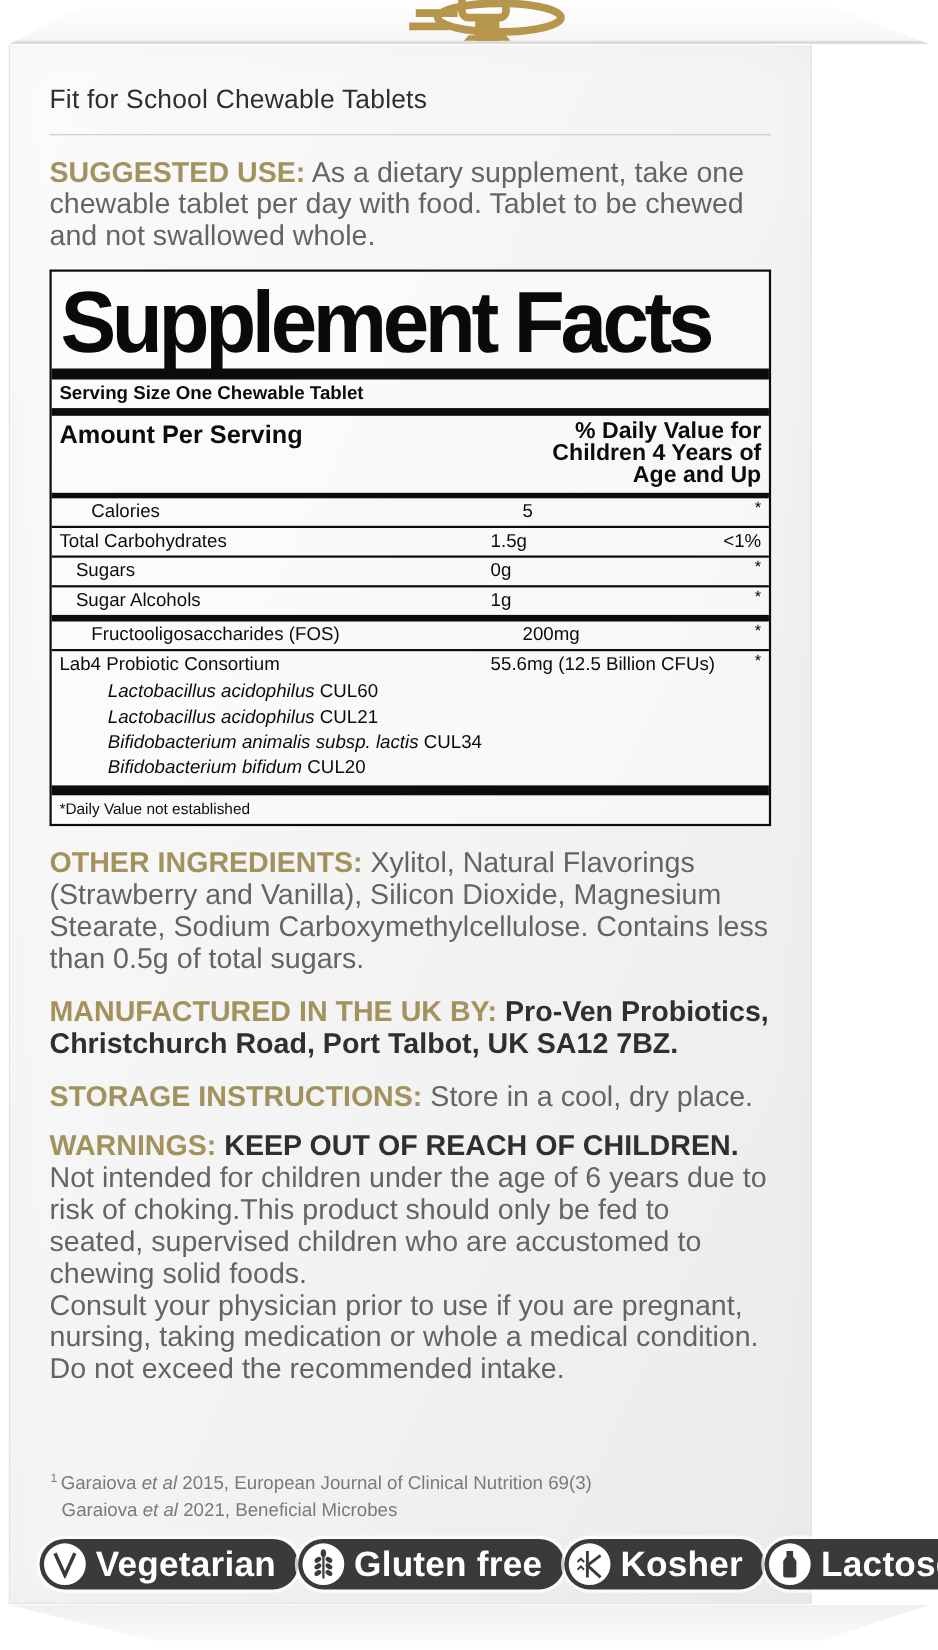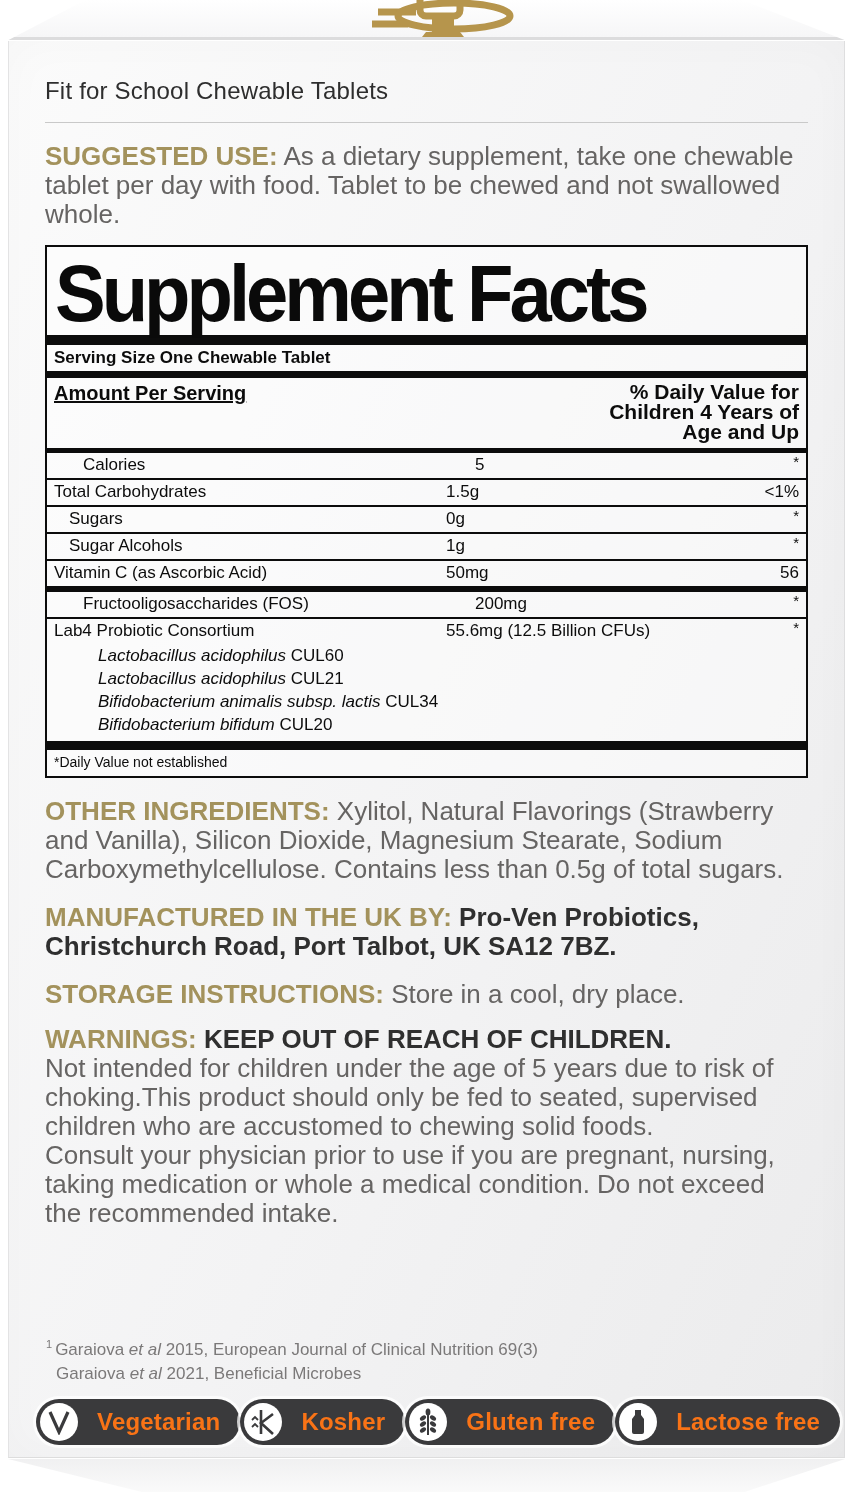--- a/index.html
+++ b/index.html
@@ -7,21 +7,21 @@
   .stage { position:relative; width:853px; height:1500px; background:#ffffff; overflow:hidden; }
 
   
   .top-flap { position:absolute; top:0; left:0; width:853px; height:40px;
     background:linear-gradient(#ffffff,#f6f6f7);
     clip-path:polygon(10% 0, 87% 0, 99% 100%, 1% 100%);
     border-bottom:3px solid #dcdcdd; overflow:hidden; }
   .logo { position:absolute; left:358px; top:-14px; }
 
   
-  .panel { position:absolute; top:41px; left:8px; width:837px; height:1417px;
+  .panel { position:absolute; top:41px; left:8px; width:730px; height:1417px;
     background:linear-gradient(115deg,#fbfbfb 0%, #f3f3f4 55%, #ebebec 100%);
     border-left:1px solid #e3e3e4; border-right:1px solid #dededf; border-bottom:1px solid #dddddd;
     box-shadow:inset 0 0 45px rgba(0,0,0,0.025);
     padding:36px 36px 0 36px; }
 
   
   .bottom-flap { position:absolute; top:1459px; left:8px; width:837px; height:33px;
     background:linear-gradient(#f0f0f1,#fafafa);
     clip-path:polygon(0 0, 100% 0, 88% 100%, 16% 100%); }
 
@@ -35,21 +35,21 @@
   
   .sf-table { margin-top:16px; border:2px solid #0c0c0c; background:rgba(255,255,255,0.45);
     color:#0c0c0c; }
   .sf-title { font-weight:800; font-size:76px; letter-spacing:-4px; line-height:0.98;
     padding:8px 8px 6px 8px; color:#0a0a0a; transform:scaleY(1.04); transform-origin:top left; white-space:nowrap; }
   .sf-bar { background:#0c0c0c; }
   .sf-bar.b10 { height:10px; } .sf-bar.b7 { height:7px; } .sf-bar.b5 { height:5px; }
   .sf-bar.b6 { height:6px; } .sf-bar.b9 { height:9px; }
   .sf-serving { font-weight:bold; font-size:17px; padding:3px 7px; }
   .sf-header { display:flex; justify-content:space-between; padding:4px 7px 6px 7px; }
-  .sf-col-amount { font-weight:bold; font-size:20px;text-decoration:underline; }
+  .sf-col-amount { font-weight:bold; font-size:23px; }
   .sf-dv-header { font-weight:bold; font-size:21px; text-align:right; white-space:pre-line; line-height:20px; }
   .sf-row { display:grid; grid-template-columns:392px 1fr auto; align-items:start;
     padding:2px 7px 3px 7px; font-size:17px; border-top:2px solid #0c0c0c; }
   .sf-row.no-top { border-top:none;padding-left:36px; }
   .sf-name.indent { padding-left:15px; }
   .sf-name.bold { font-weight:normal; }
   .sf-dv { text-align:right; min-width:34px; }
   .sf-dv.star { font-size:15px; position:relative; top:-2px; }
   .sf-strains { padding:0 7px 5px 7px; font-size:17px; line-height:23px;margin-left:44px; }
   .sf-strains .species { font-style:italic; }
@@ -61,21 +61,21 @@
   .refs .it { font-style:italic; }
   .refs .line2 { padding-left:10px; }
 
   
   .badges { position:absolute; left:0; top:1358px; width:100%; padding:0 27px;
     display:flex; justify-content:space-between; align-items:center; }
   .badge { display:inline-flex; align-items:center; height:46px; border-radius:23px;
     background:#3a3a3c; box-shadow:0 0 0 3px rgba(255,255,255,0.75); padding:0 20px 0 4px; }
   .badge-icon { width:38px; height:38px; border-radius:50%; background:#ffffff;
     display:flex; align-items:center; justify-content:center; flex:0 0 38px; }
-  .badge-label { color:#f97316; font-weight:bold; font-size:24px; margin-left:19px; letter-spacing:0.2px; white-space:nowrap; }
+  .badge-label { color:#ffffff; font-weight:bold; font-size:32px; margin-left:9px; letter-spacing:0.2px; white-space:nowrap; }
 </style>
 </head>
 <body>
 
 <div class="stage">
 
   <div class="top-flap">
     <svg class="logo" width="170" height="60" viewBox="0 0 170 60">
       <g fill="none" stroke="#b6954c" stroke-width="7">
         <path d="M20 26 H58"></path>
@@ -122,25 +122,20 @@
       <div class="sf-row">
         <div class="sf-name indent">Sugars</div>
         <div class="sf-amount">0g</div>
         <div class="sf-dv star">*</div>
       </div>
       <div class="sf-row">
         <div class="sf-name indent">Sugar Alcohols</div>
         <div class="sf-amount">1g</div>
         <div class="sf-dv star">*</div>
       </div>
-      <div class="sf-row">
-        <div class="sf-name">Vitamin C (as Ascorbic Acid)</div>
-        <div class="sf-amount">50mg</div>
-        <div class="sf-dv">56</div>
-      </div>
       <div class="sf-bar b6"></div>
       <div class="sf-row no-top">
         <div class="sf-name">Fructooligosaccharides (FOS)</div>
         <div class="sf-amount">200mg</div>
         <div class="sf-dv star">*</div>
       </div>
       <div class="sf-row">
         <div class="sf-name bold">Lab4 Probiotic Consortium</div>
         <div class="sf-amount">55.6mg (12.5 Billion CFUs)</div>
         <div class="sf-dv star">*</div>
@@ -156,72 +151,72 @@
     </div>
 
     <div class="para"><span class="gold-label">OTHER INGREDIENTS:</span><span> Xylitol, Natural Flavorings (Strawberry and Vanilla), Silicon Dioxide, Magnesium Stearate, Sodium Carboxymethylcellulose. Contains less than 0.5g of total sugars.</span></div>
 
     <div class="para"><span class="gold-label">MANUFACTURED IN THE UK BY:</span><span class="dark-bold"> Pro-Ven Probiotics, Christchurch Road, Port Talbot, UK SA12 7BZ.</span></div>
 
     <div class="para"><span class="gold-label">STORAGE INSTRUCTIONS:</span><span> Store in a cool, dry place.</span></div>
 
     <div class="para" style="margin-top:16px;">
       <div><span class="gold-label">WARNINGS:</span><span class="dark-bold"> KEEP OUT OF REACH OF CHILDREN.</span></div>
-      <div>Not intended for children under the age of 5 years due to risk of choking.This product should only be fed to seated, supervised children who are accustomed to chewing solid foods.</div>
+      <div>Not intended for children under the age of 6 years due to risk of choking.This product should only be fed to seated, supervised children who are accustomed to chewing solid foods.</div>
       <div>Consult your physician prior to use if you are pregnant, nursing, taking medication or whole a medical condition. Do not exceed the recommended intake.</div>
     </div>
 
     <div class="refs">
       <div><sup>1</sup><span>Garaiova </span><span class="it">et al</span><span> 2015, European Journal of Clinical Nutrition 69(3)</span></div>
       <div class="line2"><span>Garaiova </span><span class="it">et al</span><span> 2021, Beneficial Microbes</span></div>
     </div>
 
     <div class="badges">
       <div class="badge">
         <span class="badge-icon">
           <svg width="26" height="26" viewBox="0 0 26 26">
               <path d="M4 3 L13 23 L22 3" fill="none" stroke="#3a3a3c" stroke-width="3.2"></path>
             </svg>
         </span>
         <span class="badge-label">Vegetarian</span>
-      </div>
-      <div class="badge">
-        <span class="badge-icon">
-          <svg width="30" height="30" viewBox="0 0 30 30">
-            <g stroke="#3a3a3c" stroke-width="2.6" fill="none">
-              <path d="M13 3 V27"></path>
-                <path d="M25 7 L13 16 L25 27"></path>
-            </g>
-            <g stroke="#3a3a3c" stroke-width="1.8" fill="none">
-              <path d="M4 13 L7 10 L10 13"></path>
-                <path d="M4 20 L7 17 L10 20"></path>
-            </g>
-          </svg>
-        </span>
-        <span class="badge-label">Kosher</span>
       </div>
       <div class="badge">
         <span class="badge-icon">
           <svg width="26" height="28" viewBox="0 0 26 28">
             <g fill="#3a3a3c">
               <path d="M12 6 L14 6 L14 27 L12 27 Z"></path>
               <ellipse cx="13" cy="4" rx="2.4" ry="3.6"></ellipse>
               <ellipse cx="8" cy="10" rx="3.4" ry="2.2" transform="rotate(-35 8 10)"></ellipse>
               <ellipse cx="18" cy="10" rx="3.4" ry="2.2" transform="rotate(35 18 10)"></ellipse>
               <ellipse cx="8" cy="16" rx="3.4" ry="2.2" transform="rotate(-35 8 16)"></ellipse>
               <ellipse cx="18" cy="16" rx="3.4" ry="2.2" transform="rotate(35 18 16)"></ellipse>
               <ellipse cx="8" cy="22" rx="3.4" ry="2.2" transform="rotate(-35 8 22)"></ellipse>
               <ellipse cx="18" cy="22" rx="3.4" ry="2.2" transform="rotate(35 18 22)"></ellipse>
             </g>
           </svg>
         </span>
         <span class="badge-label">Gluten free</span>
       </div>
       <div class="badge">
         <span class="badge-icon">
+          <svg width="30" height="30" viewBox="0 0 30 30">
+            <g stroke="#3a3a3c" stroke-width="2.6" fill="none">
+              <path d="M13 3 V27"></path>
+                <path d="M25 7 L13 16 L25 27"></path>
+            </g>
+            <g stroke="#3a3a3c" stroke-width="1.8" fill="none">
+              <path d="M4 13 L7 10 L10 13"></path>
+                <path d="M4 20 L7 17 L10 20"></path>
+            </g>
+          </svg>
+        </span>
+        <span class="badge-label">Kosher</span>
+      </div>
+      <div class="badge">
+        <span class="badge-icon">
           <svg width="24" height="28" viewBox="0 0 24 28">
             <path d="M9 2 H15 V7 L18 11 V24 Q18 26 16 26 H8 Q6 26 6 24 V11 L9 7 Z" fill="#3a3a3c"></path>
           </svg>
         </span>
         <span class="badge-label">Lactose free</span>
       </div>
     </div>
 
   </div>
 

